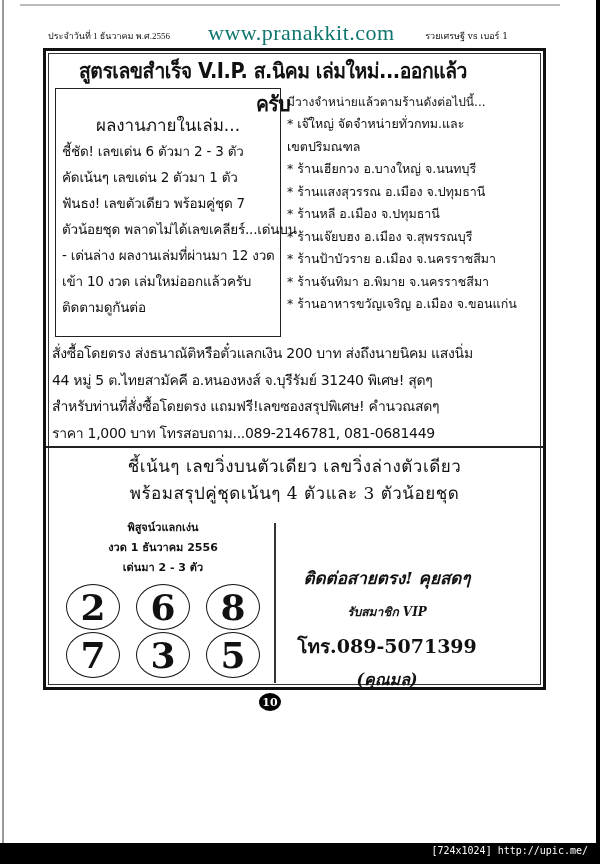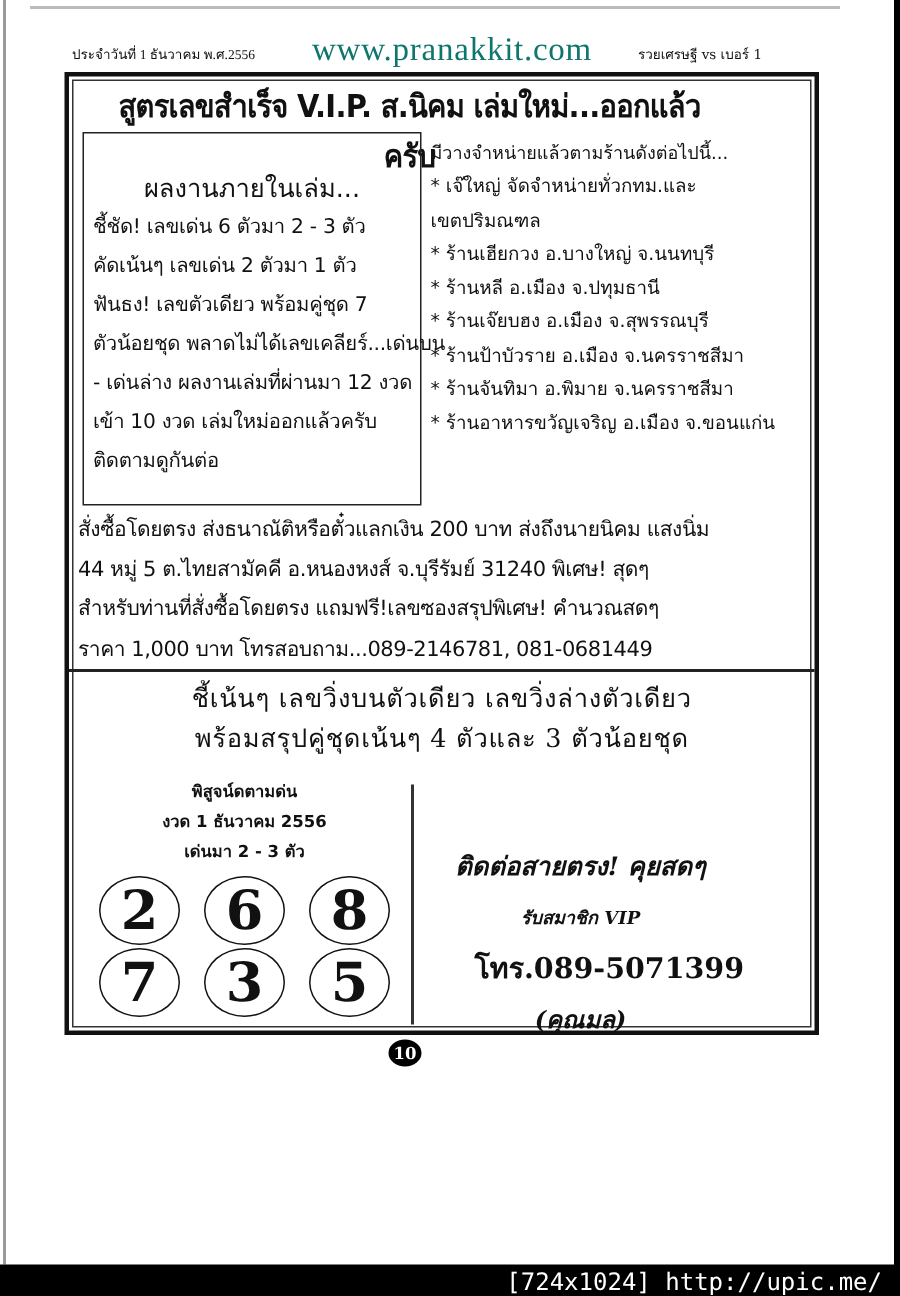--- a/index.html
+++ b/index.html
@@ -1,21 +1,21 @@
 <!DOCTYPE html>
 <html><head>
 <meta charset="utf-8">
 <style>
   html, body { margin:0; padding:0; }
   body { width:600px; height:864px; background:#fff; position:relative; overflow:hidden;
          font-family:"DejaVu Sans", sans-serif; color:#111; }
   .scan-edge-left { position:absolute; left:2px; top:0; width:2px; height:843px; background:#9a9a9a; }
   .scan-edge-right { position:absolute; left:596px; top:0; width:4px; height:864px; background:#000; }
   .bottom-bar { position:absolute; left:0; top:843px; width:600px; height:21px; background:#000; }
-  .bottom-bar .caption { position:absolute; right:12px; top:2px; color:#fff; font-family:"DejaVu Sans Mono", monospace; font-size:16px; }
+  .bottom-bar .caption { position:absolute; right:12px; top:2px; color:#fff; font-family:"DejaVu Sans Mono", monospace; font-size:10px; }
   .top-rule { position:absolute; left:20px; top:4px; width:540px; height:2px; background:#bbb; }
 
   .header-line { position:absolute; left:48px; top:22px; width:460px; height:22px; }
   .header-date { position:absolute; left:0; top:7px; font-family:Liberation Serif, serif; font-size:9px; }
   .header-site { position:absolute; left:160px; top:-2px; font-family:"Liberation Serif", serif; font-size:22px; color:#0f766e; letter-spacing:0.5px; }
   .header-title { position:absolute; right:0; top:7px; font-family:"DejaVu Serif", serif; font-size:9px; }
 
   .frame { position:absolute; left:43px; top:48px; width:454px; height:636px; border:3px solid #111;padding-left:43px; }
   .frame-inner { position:absolute; left:2px; top:2px; right:2px; bottom:2px; border:1px solid #333; }
 
@@ -42,21 +42,21 @@
   .proof .t { font-size:11px; font-weight:bold; line-height:20px; }
   .balls { display:grid; grid-template-columns:repeat(3, 60px); grid-column-gap:10px; grid-row-gap:2px; justify-content:center; margin-top:6px; }
   .ball { width:52px; height:44px; border:1.6px solid #111; border-radius:50%; display:flex; align-items:center; justify-content:center;
           font-family:"DejaVu Serif", serif; font-size:36px; font-weight:bold; margin:0 auto; }
 
   .vsplit { position:absolute; left:228px; top:472px; width:1.5px; height:160px; background:#333; }
 
   .contact { position:absolute; left:232px; top:510px; width:218px; text-align:center; font-family:"DejaVu Serif", serif; font-weight:bold; font-style:italic; }
   .contact .c1 { font-size:17px; line-height:34px; }
   .contact .c2 { font-size:12px; line-height:34px; }
-  .contact .c3 { font-size:19px; line-height:34px; font-style:normal;text-align:right; }
+  .contact .c3 { font-size:19px; line-height:34px; font-style:normal; }
   .contact .c4 { font-size:16px; line-height:34px; }
 
   .page-num { position:absolute; left:259px; top:693px; width:22px; height:18px; border-radius:50%; background:#000; color:#fff;
               font-family:"DejaVu Serif", serif; font-weight:bold; font-size:11px; display:flex; align-items:center; justify-content:center; }
 </style>
 </head>
 <body>
 
 <div class="top-rule"></div>
 <div class="scan-edge-left"></div>
@@ -82,20 +82,21 @@
     <div class="inbook-line">- เด่นล่าง ผลงานเล่มที่ผ่านมา 12 งวด</div>
     <div class="inbook-line">เข้า 10 งวด เล่มใหม่ออกแล้วครับ</div>
     <div class="inbook-line">ติดตามดูกันต่อ</div>
   </div>
 
   <div class="dealers">
     <div class="intro">มีวางจำหน่ายแล้วตามร้านดังต่อไปนี้...</div>
     <div class="line">*  เจ๊ใหญ่ จัดจำหน่ายทั่วกทม.และ</div>
     <div class="line">เขตปริมณฑล</div>
     <div class="line">* ร้านเฮียกวง อ.บางใหญ่ จ.นนทบุรี</div>
+    <div class="line">* ร้านแสงสุวรรณ อ.เมือง จ.ปทุมธานี</div>
     <div class="line">*   ร้านหลี   อ.เมือง   จ.ปทุมธานี</div>
     <div class="line">* ร้านเจ๊ยบฮง อ.เมือง จ.สุพรรณบุรี</div>
     <div class="line">* ร้านป้าบัวราย อ.เมือง จ.นครราชสีมา</div>
     <div class="line">* ร้านจันทิมา อ.พิมาย จ.นครราชสีมา</div>
     <div class="line">* ร้านอาหารขวัญเจริญ อ.เมือง จ.ขอนแก่น</div>
   </div>
 
   <div class="order-block">
     <div class="order-line">สั่งซื้อโดยตรง ส่งธนาณัติหรือตั๋วแลกเงิน 200 บาท ส่งถึงนายนิคม แสงนิ่ม</div>
     <div class="order-line">44 หมู่ 5 ต.ไทยสามัคคี อ.หนองหงส์ จ.บุรีรัมย์ 31240 พิเศษ! สุดๆ</div>
@@ -104,21 +105,21 @@
   </div>
 
   <div class="divider"></div>
 
   <div class="promo">
     <div class="l">ชี้เน้นๆ เลขวิ่งบนตัวเดียว เลขวิ่งล่างตัวเดียว</div>
     <div class="l">พร้อมสรุปคู่ชุดเน้นๆ 4 ตัวและ 3 ตัวน้อยชุด</div>
   </div>
 
   <div class="proof">
-    <div class="t">พิสูจน์ดตามด่น</div>
+    <div class="t">พิสูจน์วแลกเง่น</div>
     <div class="t">งวด 1 ธันวาคม 2556</div>
     <div class="t">เด่นมา 2 - 3 ตัว</div>
     <div class="balls">
       <div class="ball">2</div>
       <div class="ball">6</div>
       <div class="ball">8</div>
       <div class="ball">7</div>
       <div class="ball">3</div>
       <div class="ball">5</div>
     </div>

